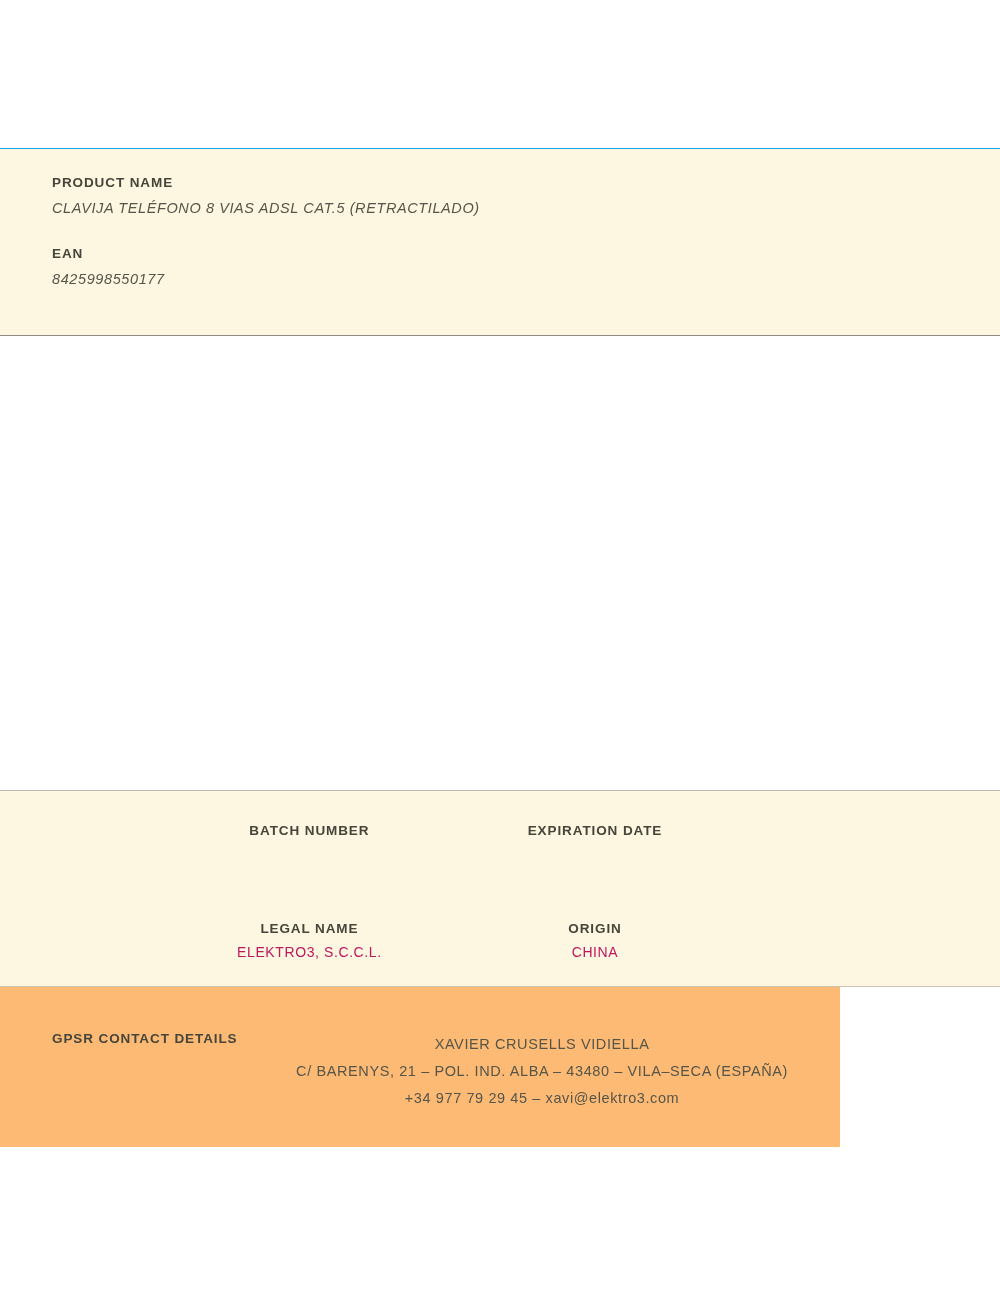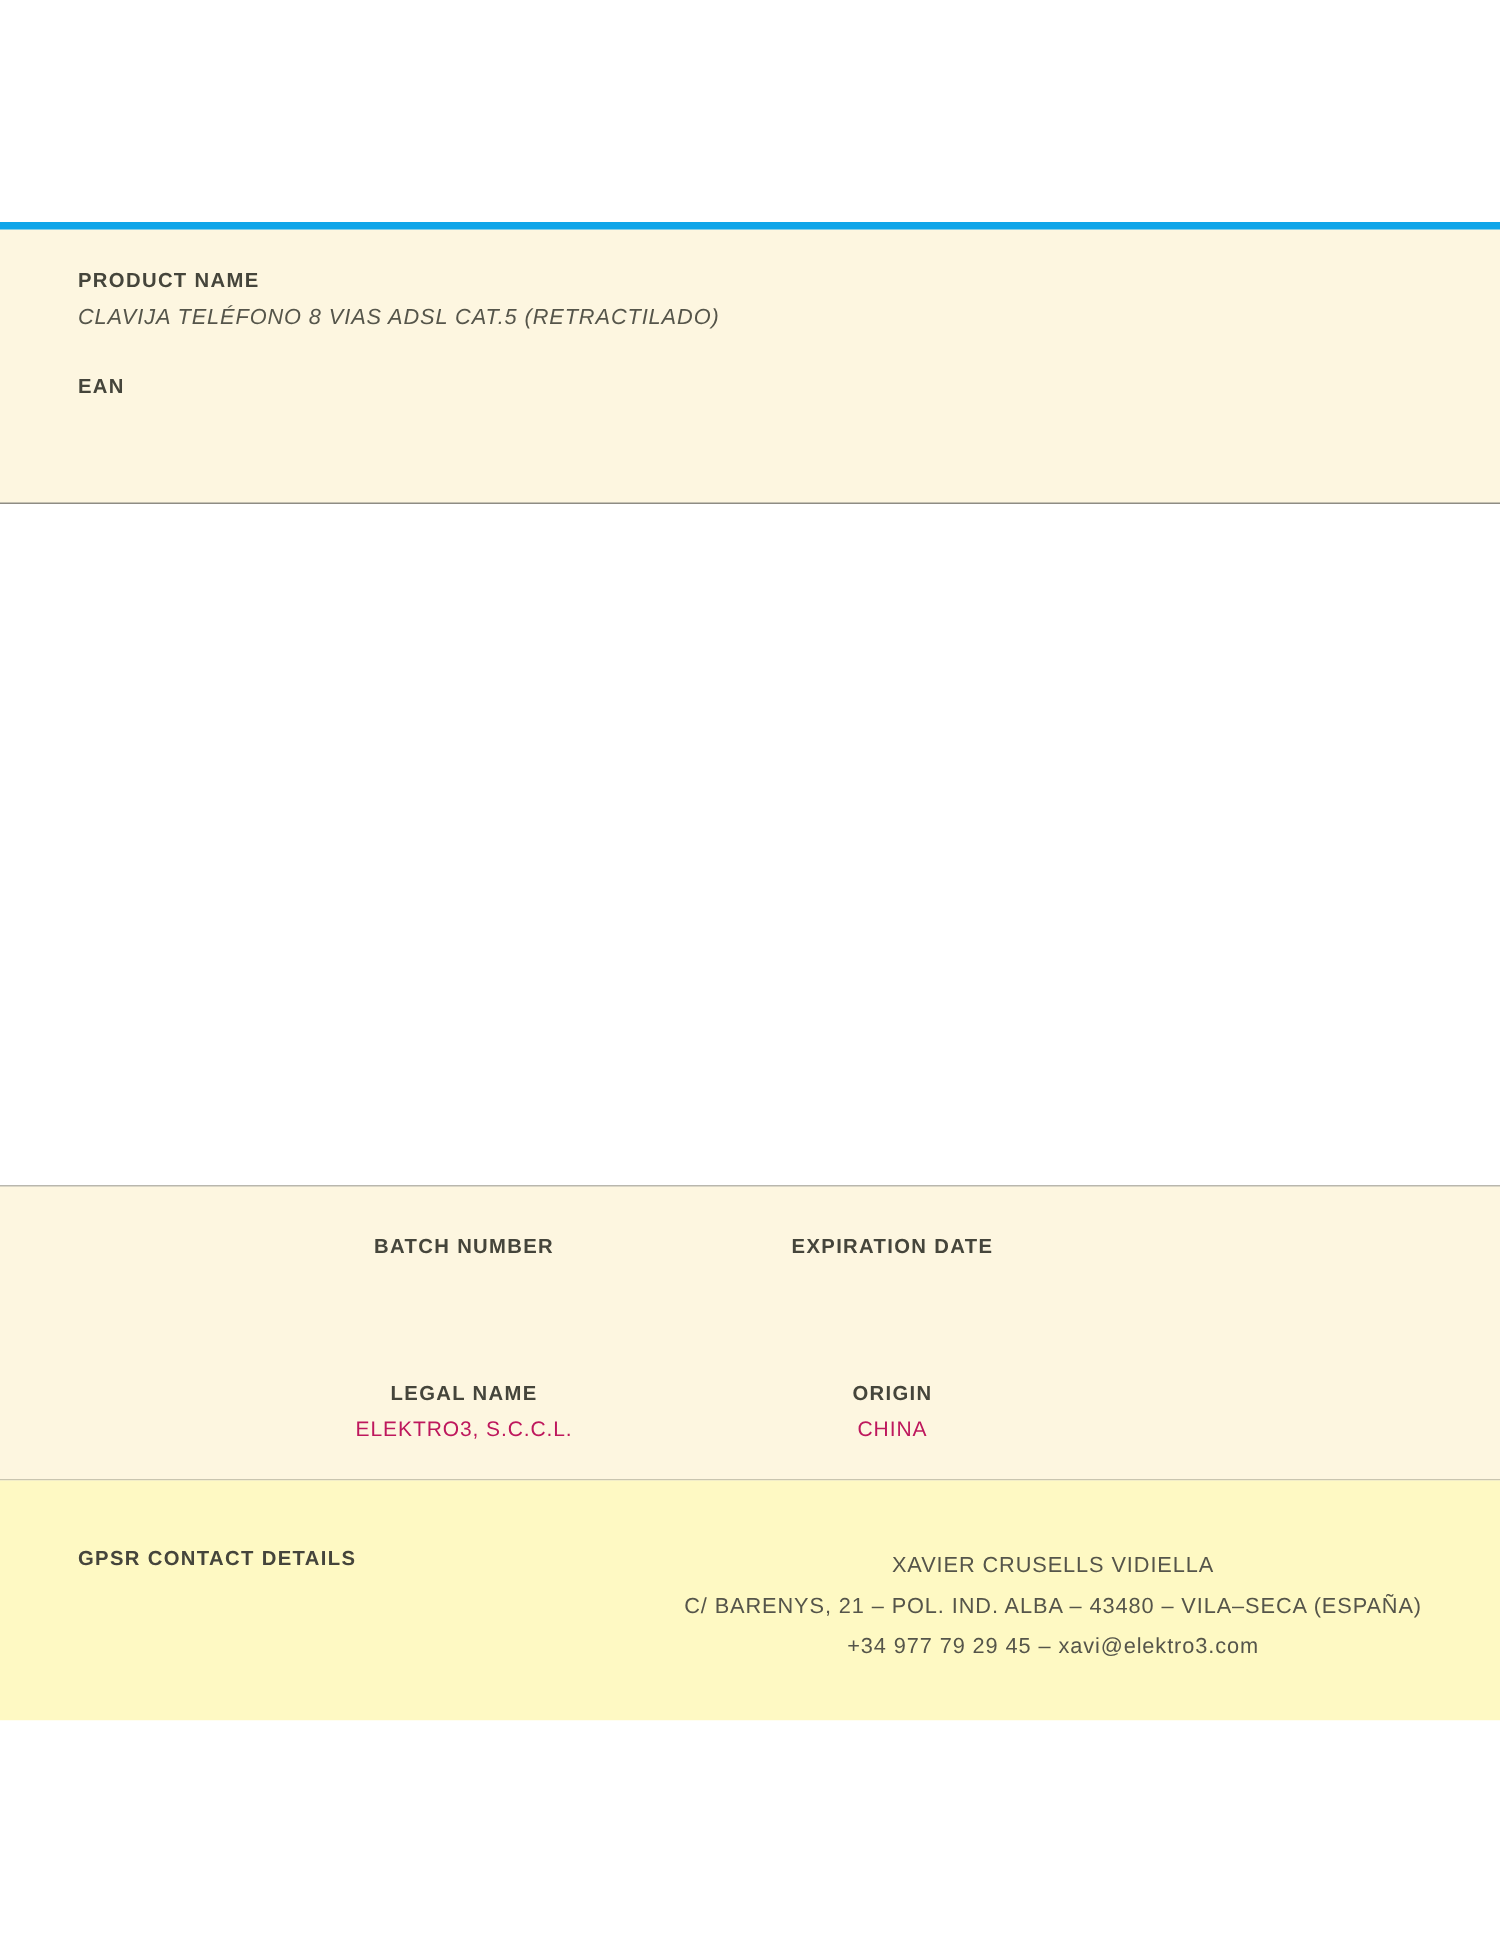--- a/index.html
+++ b/index.html
@@ -23,21 +23,21 @@
   }
 
   
   .product-block {
     position: absolute;
     left: 0;
     top: 148px;
     width: 1000px;
     height: 188px;
     background: #fdf6e0;
-    border-top: 5px solid #0ea5e9;
+    border-top: 1px solid #0ea5e9;
     border-bottom: 1px solid #8e8c84;
     box-sizing: border-box;
   }
   .product-inner {
     padding: 26px 52px 0 52px;
   }
   .field-label {
     font-size: 13.5px;
     font-weight: bold;
     letter-spacing: 0.9px;
@@ -108,23 +108,23 @@
     color: #be185d;
     margin: 0;
     min-height: 18px;
   }
 
   
   .gpsr-block {
     position: absolute;
     left: 0;
     top: 987px;
-    width: 1000px;
+    width: 840px;
     height: 160px;
-    background: #fef9c3;
+    background: #fdba74;
     box-sizing: border-box;
     padding: 0 52px;
   }
   .gpsr-flex {
     display: flex;
     justify-content: space-between;
     align-items: flex-start;
     padding-top: 44px;
   }
   .gpsr-label {
@@ -157,20 +157,21 @@
 <body>
 
 <div class="page">
 
   <div class="product-block">
     <div class="product-inner">
       <p class="field-label">PRODUCT NAME</p>
       <p class="field-value">CLAVIJA TELÉFONO 8 VIAS ADSL CAT.5  (RETRACTILADO)</p>
       <div class="spacer-28"></div>
       <p class="field-label">EAN</p>
+      <p class="field-value">8425998550177</p>
     </div>
   </div>
 
   <div class="middle-blank"></div>
 
   <div class="batch-block">
     <div class="cols row-1">
       <div class="col spacer-col"></div>
       <div class="col">
         <p class="center-label">BATCH NUMBER</p>

